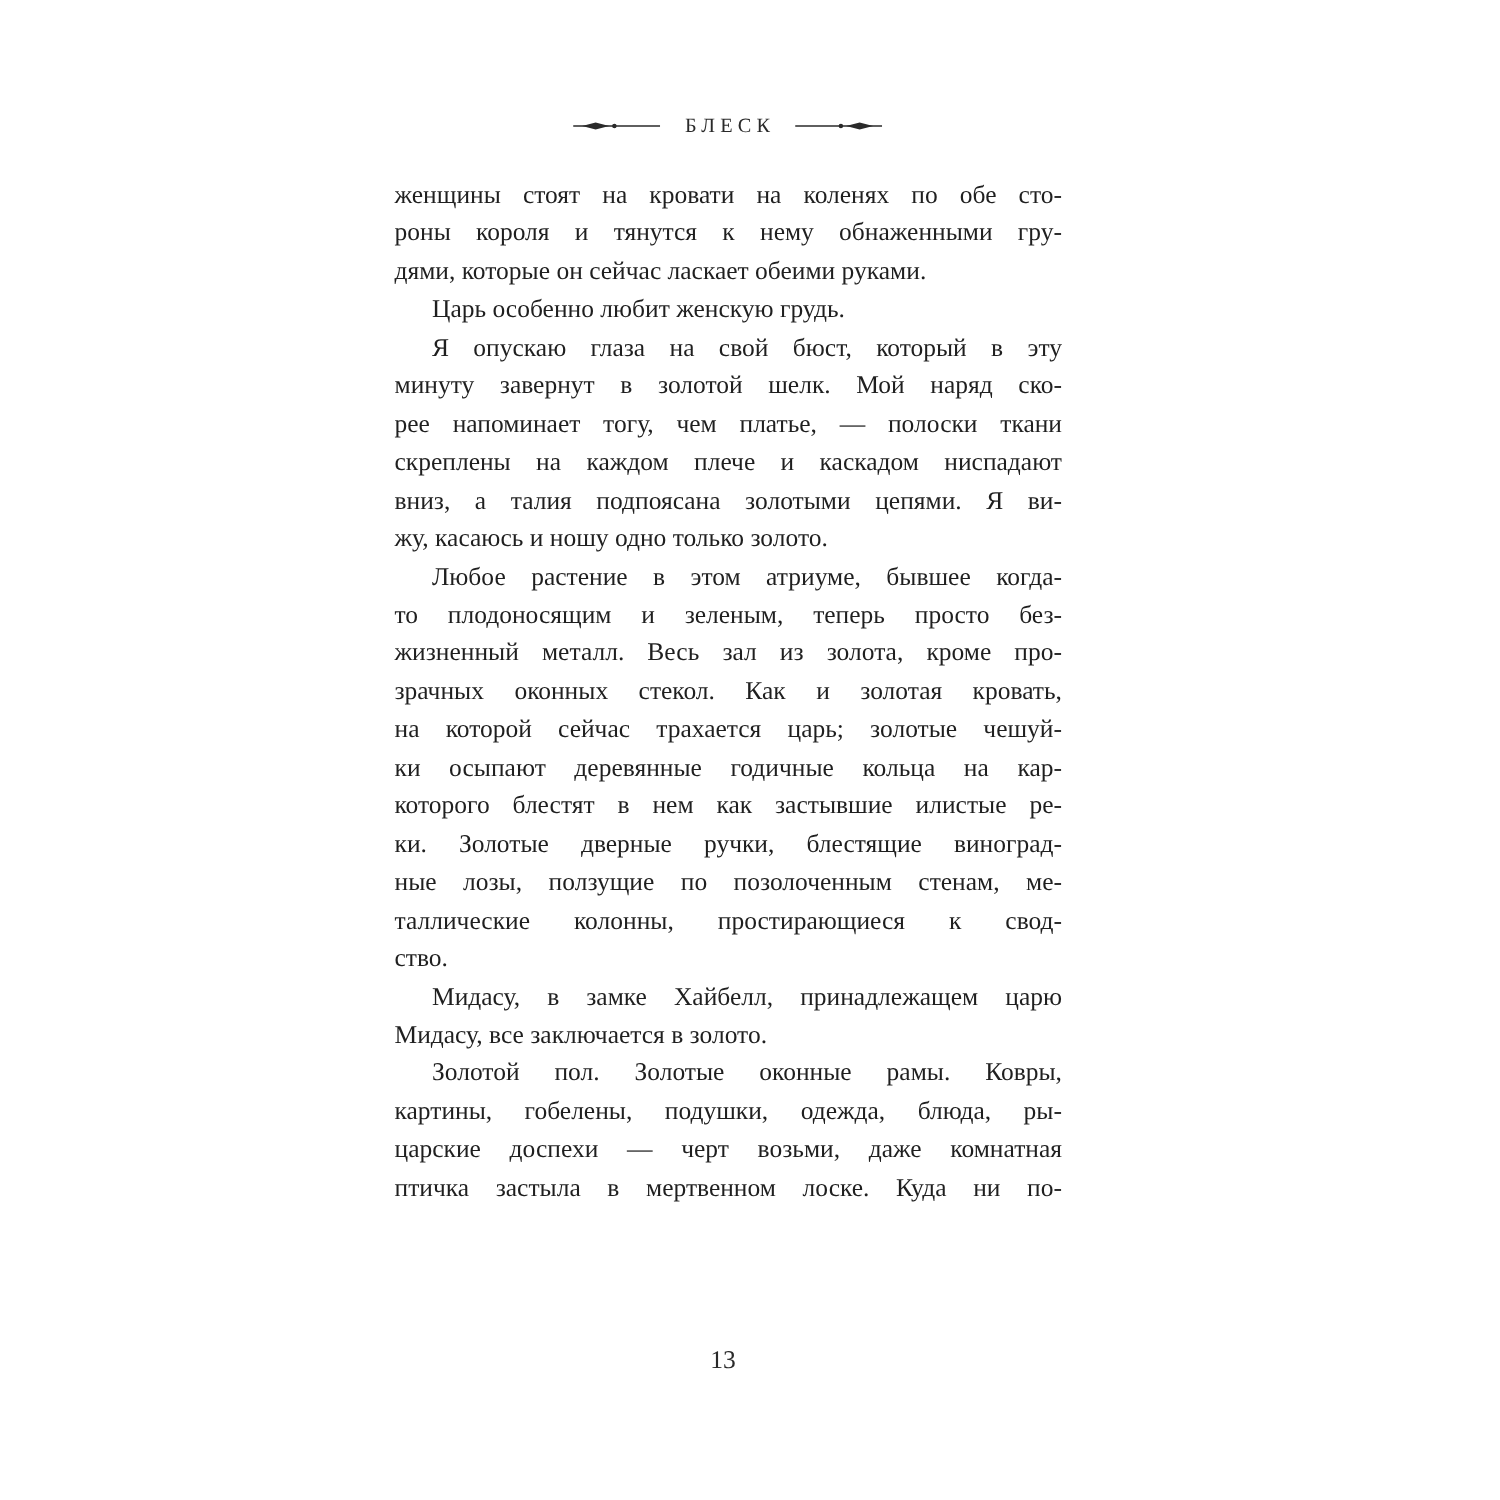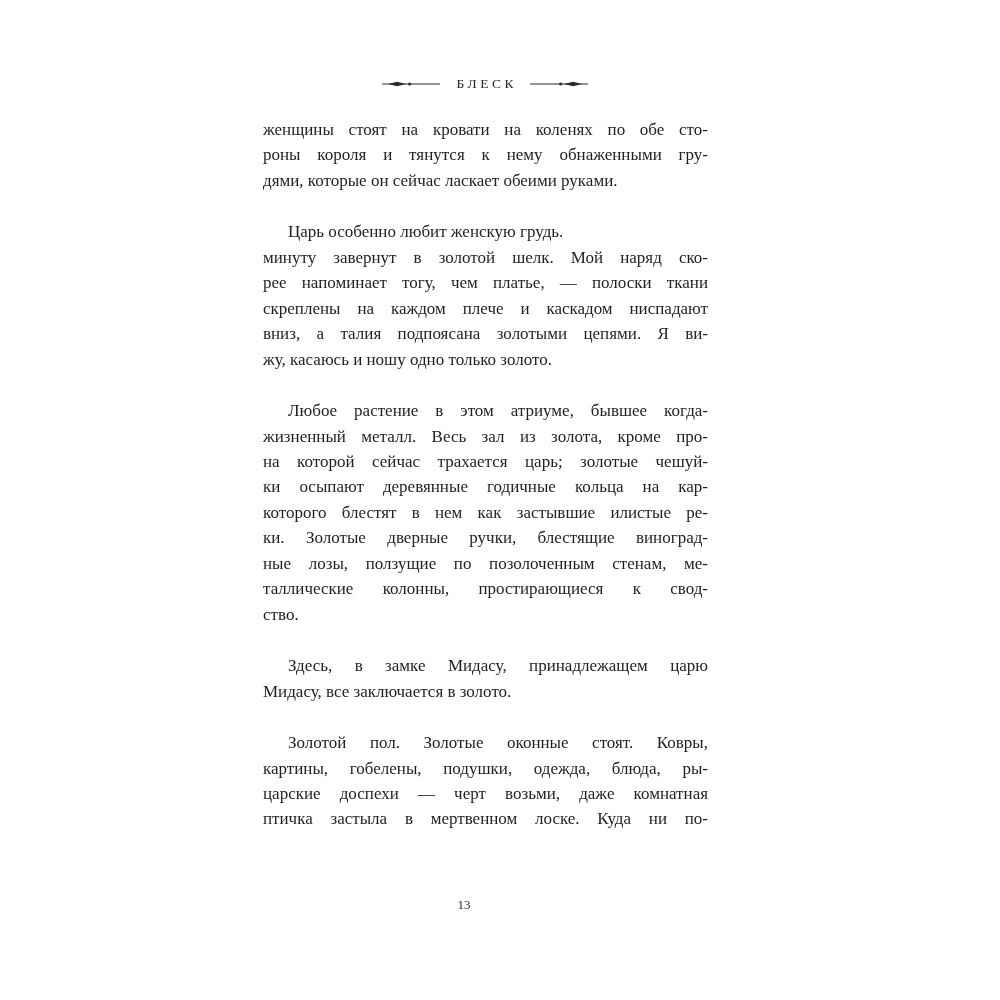--- a/index.html
+++ b/index.html
@@ -48,29 +48,28 @@
   .text-block .line {
     text-align: justify;
     text-align-last: justify;
     white-space: normal;
   }
   .text-block .line.last {
     text-align-last: left;
   }
   .text-block .line.indent {
     text-indent: 25px;
-    margin-top: 26px;
   }
   
   .folio {
     position: absolute;
-    left: 464px;
+    left: 482px;
     top: 897px;
     transform: translateX(-50%);
-    font-size: 13px;
+    font-size: 17px;
     color: #2a2a2a;
     line-height: 1.2;
   }
 </style>
 </head>
 <body>
 
 <div class="page">
 
   <div class="running-head">
@@ -89,37 +88,40 @@
         <circle cx="30.5" cy="4" r="1.5" fill="#2a2a2a"></circle>
       </svg>
     </span>
   </div>
 
   <div class="text-block">
       <div class="line">женщины стоят на кровати на коленях по обе сто-</div>
       <div class="line">роны короля и тянутся к нему обнаженными гру-</div>
       <div class="line last">дями, которые он сейчас ласкает обеими руками.</div>
       <div class="line indent last">Царь особенно любит женскую грудь.</div>
+      <div class="line indent">Я опускаю глаза на свой бюст, который в эту</div>
       <div class="line">минуту завернут в золотой шелк. Мой наряд ско-</div>
       <div class="line">рее напоминает тогу, чем платье, — полоски ткани</div>
       <div class="line">скреплены на каждом плече и каскадом ниспадают</div>
       <div class="line">вниз, а талия подпоясана золотыми цепями. Я ви-</div>
       <div class="line last">жу, касаюсь и ношу одно только золото.</div>
       <div class="line indent">Любое растение в этом атриуме, бывшее когда-</div>
+      <div class="line">то плодоносящим и зеленым, теперь просто без-</div>
       <div class="line">жизненный металл. Весь зал из золота, кроме про-</div>
+      <div class="line">зрачных оконных стекол. Как и золотая кровать,</div>
       <div class="line">на которой сейчас трахается царь; золотые чешуй-</div>
       <div class="line">ки осыпают деревянные годичные кольца на кар-</div>
       <div class="line">которого блестят в нем как застывшие илистые ре-</div>
       <div class="line">ки. Золотые дверные ручки, блестящие виноград-</div>
       <div class="line">ные лозы, ползущие по позолоченным стенам, ме-</div>
       <div class="line">таллические колонны, простирающиеся к свод-</div>
       <div class="line last">ство.</div>
-      <div class="line indent">Здесь, в замке Мидасу, принадлежащем царю</div>
+      <div class="line indent">Мидасу, в замке Хайбелл, принадлежащем царю</div>
       <div class="line last">Мидасу, все заключается в золото.</div>
-      <div class="line indent">Золотой пол. Золотые оконные стоят. Ковры,</div>
+      <div class="line indent">Золотой пол. Золотые оконные рамы. Ковры,</div>
       <div class="line">картины, гобелены, подушки, одежда, блюда, ры-</div>
       <div class="line">царские доспехи — черт возьми, даже комнатная</div>
       <div class="line">птичка застыла в мертвенном лоске. Куда ни по-</div>
     </div>
 
   <div class="folio">13</div>
 
 </div>
 
 </body></html>

